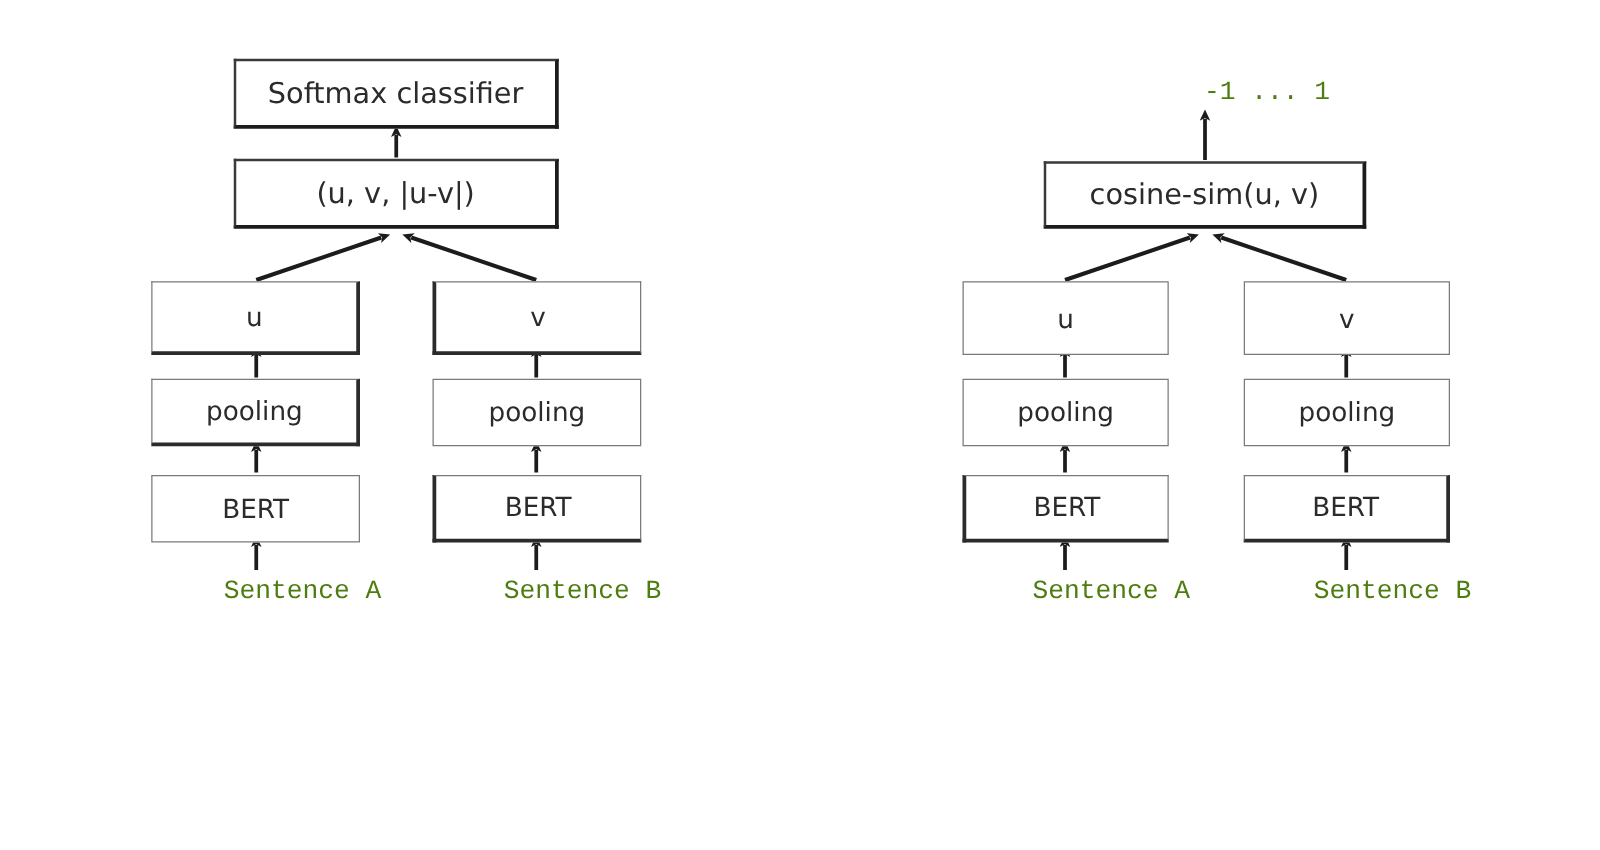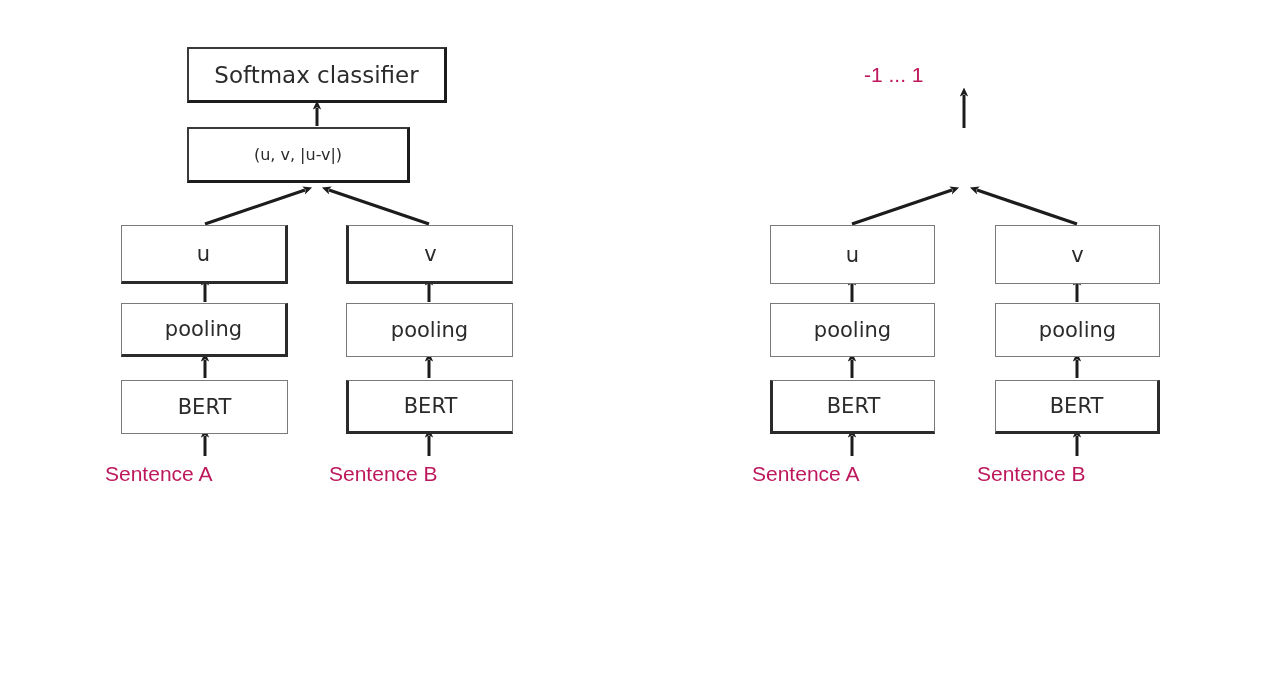--- a/index.html
+++ b/index.html
@@ -57,24 +57,24 @@
   .node.heavy {
     border: 2px solid #3a3a3a;
     border-right-width: 3px;
     border-bottom-width: 3px;
     border-right-color: #1c1c1c;
     border-bottom-color: #1c1c1c;
   }
 
   .plain-label {
     position: absolute;
-    color: #be185d;
-    font-family: Liberation Sans, sans-serif;
+    color: #4d7c0f;
+    font-family: Liberation Mono, monospace;
     white-space: nowrap;
-    text-align: left;
+    text-align: right;
   }
 
   .caption {
     position: absolute;
     font-family: "DejaVu Serif", serif;
     font-size: 19.5px;
     line-height: 29px;
     color: #111111;
     text-align: justify;
     text-justify: inter-word;
@@ -112,21 +112,21 @@
 
       <line x1="205" y1="456" x2="205" y2="436" stroke="#1c1c1c" stroke-width="3" marker-end="url(#arrow1)"></line>
 
       <line x1="429" y1="456" x2="429" y2="436" stroke="#1c1c1c" stroke-width="3" marker-end="url(#arrow1)"></line>
     </svg>
 
     <div class="node heavy" style="left:187px; top:47px; width:260px; height:56px; font-size:23px;">
       <span>Softmax classifier</span>
     </div>
 
-    <div class="node heavy" style="left:187px; top:127px; width:223px; height:56px; font-size:16px;">
+    <div class="node heavy" style="left:187px; top:127px; width:260px; height:56px; font-size:23px;">
       <span>(u, v, |u-v|)</span>
     </div>
 
     <div class="node shadowed" style="left:121px; top:225px; width:167px; height:59px; font-size:21px;">
       <span>u</span>
     </div>
 
     <div class="node shadow-left" style="left:346px; top:225px; width:167px; height:59px; font-size:21px;">
       <span>v</span>
     </div>
@@ -177,20 +177,23 @@
 
       <line x1="212" y1="378" x2="212" y2="360" stroke="#1c1c1c" stroke-width="3" marker-end="url(#arrow2)"></line>
       <line x1="437" y1="378" x2="437" y2="360" stroke="#1c1c1c" stroke-width="3" marker-end="url(#arrow2)"></line>
 
       <line x1="212" y1="456" x2="212" y2="436" stroke="#1c1c1c" stroke-width="3" marker-end="url(#arrow2)"></line>
       <line x1="437" y1="456" x2="437" y2="436" stroke="#1c1c1c" stroke-width="3" marker-end="url(#arrow2)"></line>
     </svg>
 
     <div class="plain-label" style="left:224px; top:63px; width:200px; font-size:21px;">-1 ... 1</div>
 
+    <div class="node heavy" style="left:195px; top:129px; width:258px; height:54px; font-size:23px;">
+      <span>cosine-sim(u, v)</span>
+    </div>
 
     <div class="node" style="left:130px; top:225px; width:165px; height:59px; font-size:21px;">
       <span>u</span>
     </div>
 
     <div class="node" style="left:355px; top:225px; width:165px; height:59px; font-size:21px;">
       <span>v</span>
     </div>
 
     <div class="node" style="left:130px; top:303px; width:165px; height:54px; font-size:21px;">

